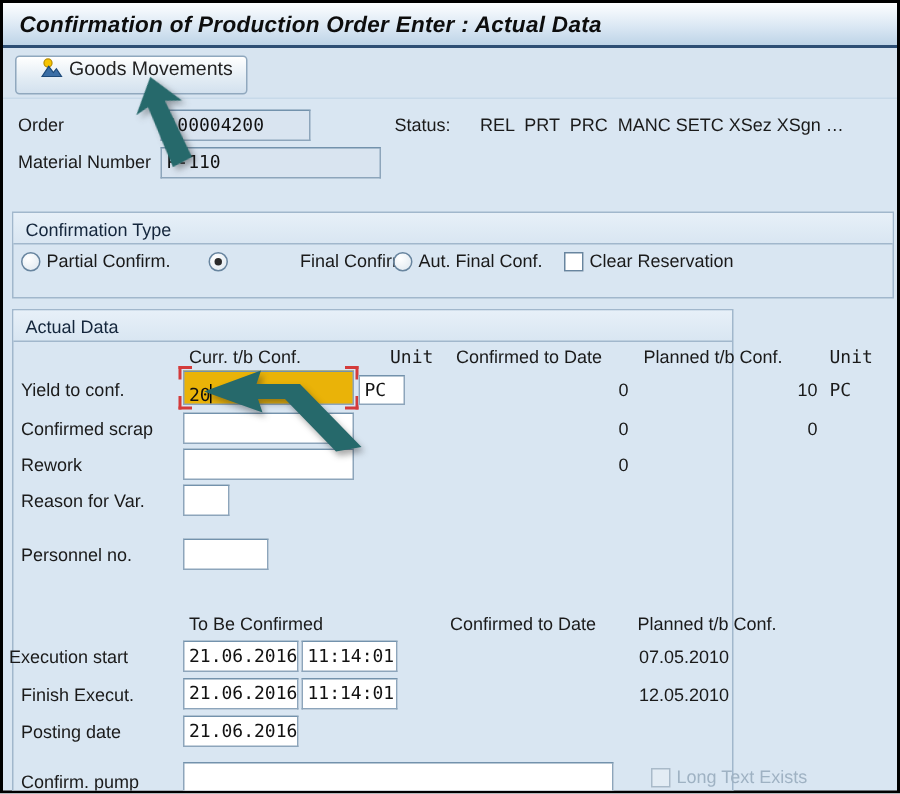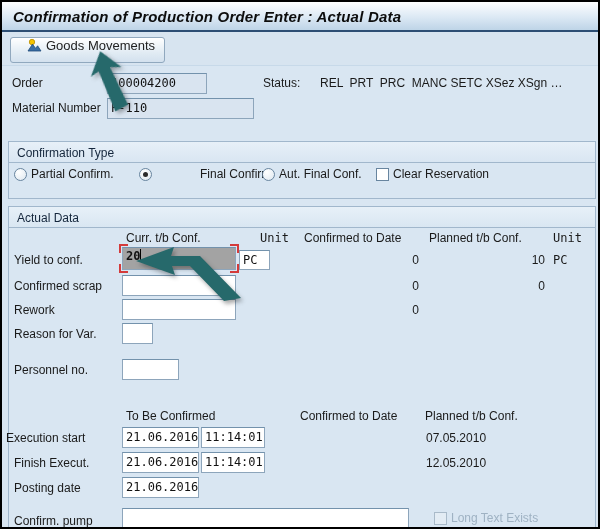--- a/index.html
+++ b/index.html
@@ -29,21 +29,21 @@
   .lbl { position:absolute; font-size:12px; white-space:pre; }
   .mono { font-family:"DejaVu Sans Mono", monospace; }
   .fld {
     position:absolute; box-sizing:border-box; height:21px;
     background:#fff; border:1px solid #8da5bb; border-top-color:#7априя;
     border-top-color:#7392ac;
     font-family:"DejaVu Sans Mono", monospace; font-size:12px; color:#111;
     padding:2px 3px 0; white-space:pre; overflow:hidden;
   }
   .fld.ro { background:#d9e4f0; }
-  .fld.yellow { background:#a3a3a3; height:23px; padding-top:1px;font-weight:bold; }
+  .fld.yellow { background:#eab308; height:23px; padding-top:8px; }
   .num { text-align:right; }
   .caret { display:inline-block; width:1px; height:13px; background:#000; vertical-align:-2px; }
 
   .gbox { position:absolute; box-sizing:border-box; border:1px solid #a1b7cc; background:#d9e6f2; }
   .gbox-title {
     height:21px; box-sizing:border-box; border-bottom:1px solid #a1b7cc;
     background:linear-gradient(#e7f0f8,#d9e6f2); font-size:12px; padding:4px 0 0 8px; color:#14263c;
   }
   .choice { position:absolute; display:flex; align-items:center; gap:4px; font-size:12px; }
   .circle {
@@ -108,21 +108,21 @@
   </div>
   <div class="choice" style="left:260px;top:165px;">
     <span class="circle"></span>
     <span>Aut. Final Conf.</span>
   </div>
   <div class="choice" style="left:374px;top:165px;">
     <span class="cbox"></span>
     <span>Clear Reservation</span>
   </div>
 
-  <div class="gbox" style="left:6px;top:204px;width:588px;height:324px;">
+  <div class="gbox" style="left:6px;top:204px;width:481px;height:324px;">
     <div class="gbox-title">Actual Data</div>
   </div>
 
   <span class="lbl" style="left:124px;top:229px;">Curr. t/b Conf.</span>
   <span class="lbl mono" style="left:258px;top:229px;">Unit</span>
   <span class="lbl" style="left:302px;top:229px;">Confirmed to Date</span>
   <span class="lbl" style="left:427px;top:229px;">Planned t/b Conf.</span>
   <span class="lbl mono" style="left:551px;top:229px;">Unit</span>
 
   <span class="lbl" style="left:12px;top:251px;">Yield to conf.</span>

